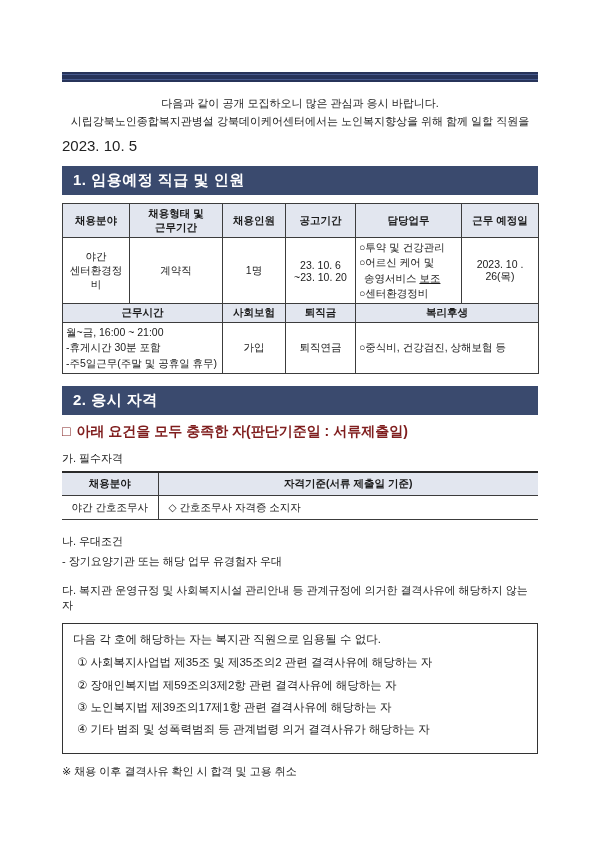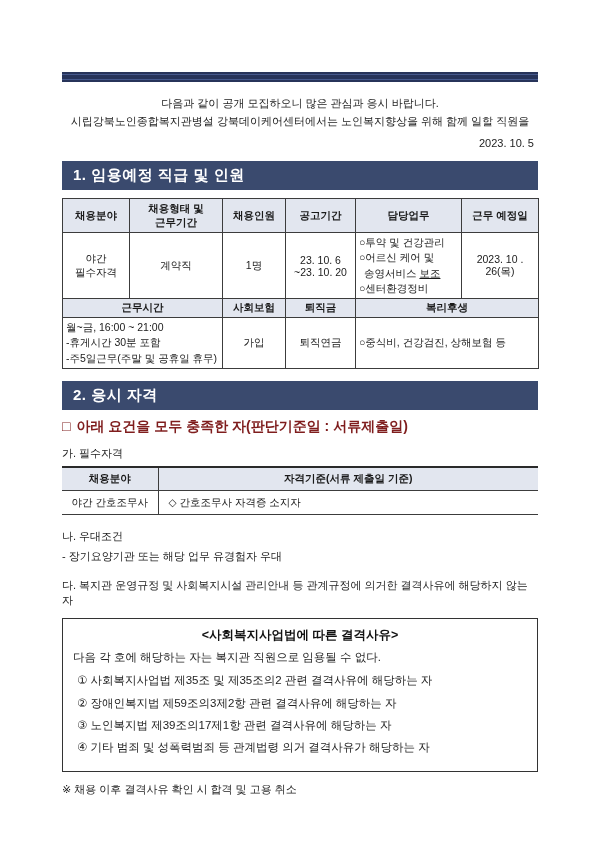--- a/index.html
+++ b/index.html
@@ -6,21 +6,21 @@
   html,body { width:600px; height:850px; background:#ffffff; overflow:hidden; }
   body { font-family:"Liberation Sans","DejaVu Sans",sans-serif; color:#1a1a1a; }
   .page { width:600px; height:850px; padding:72px 62px 0 62px; }
 
   
   .title-bar { height:5px; background:#46598c; border-top:2px solid #27345a; border-bottom:2px solid #27345a; }
   .doc-title { text-align:center; font-size:17px; font-weight:bold; padding:4px 0 5px 0; letter-spacing:0.5px; color:#111; }
 
   
   .intro { margin-top:13px; text-align:center; font-size:11px; line-height:1.6; color:#222; }
-  .doc-date { text-align:right; font-size:11px; margin:7px 4px 12px 0; color:#222; }
+  .doc-date { font-size:15px; margin:7px 4px 12px 0; color:#222; }
 
   
   .sect-head { background:#3a4a6e; color:#ffffff; font-weight:bold; font-size:15px; padding:5px 0 5px 11px; margin-top:10px; letter-spacing:0.5px; }
 
   
   table { width:100%; border-collapse:collapse; table-layout:fixed; font-size:10.5px; margin-top:8px; }
   .t1 td { border:1px solid #3c3c3c; vertical-align:middle; padding:2px 3px; }
   .t1 .hd { background:#e2e6ef; font-weight:bold; text-align:center; white-space:pre-line; }
   .t1 .c { text-align:center; white-space:pre-line; }
   .t1 .left { text-align:left; }
@@ -88,21 +88,21 @@
       <td class="hd">채용분야</td>
       <td class="hd">채용형태 및
 근무기간</td>
       <td class="hd">채용인원</td>
       <td class="hd">공고기간</td>
       <td class="hd">담당업무</td>
       <td class="hd">근무 예정일</td>
     </tr>
     <tr class="row-d1">
       <td class="c">야간
-필수자격</td>
+센터환경정비</td>
       <td class="c">계약직</td>
       <td class="c">1명</td>
       <td class="c">23. 10. 6
 ~23. 10. 20</td>
       <td class="left">
         <div class="duty-line">○투약 및 건강관리</div>
         <div class="duty-line">○어르신 케어 및</div>
         <div class="duty-line duty-indent"><span>송영서비스 </span><span class="u">보조</span></div>
         <div class="duty-line">○센터환경정비</div>
       </td>
@@ -150,21 +150,20 @@
       <td class="left">◇ 간호조무사 자격증 소지자</td>
     </tr>
   </tbody>
     </table>
 
   <div class="sub-label gap">나. 우대조건</div>
   <div class="plain-line">- 장기요양기관 또는 해당 업무 유경험자 우대</div>
   <div class="sub-label gap">다. 복지관 운영규정 및 사회복지시설 관리안내 등 관계규정에 의거한 결격사유에 해당하지 않는 자</div>
 
   <div class="dq-box">
-    <div class="dq-title">&lt;사회복지사업법에 따른 결격사유&gt;</div>
     <div class="dq-intro">다음 각 호에 해당하는 자는 복지관 직원으로 임용될 수 없다.</div>
     <div class="dq-item">① 사회복지사업법 제35조 및 제35조의2 관련 결격사유에 해당하는 자</div>
     <div class="dq-item">② 장애인복지법 제59조의3제2항 관련 결격사유에 해당하는 자</div>
     <div class="dq-item">③ 노인복지법 제39조의17제1항 관련 결격사유에 해당하는 자</div>
     <div class="dq-item">④ 기타 범죄 및 성폭력범죄 등 관계법령 의거 결격사유가 해당하는 자</div>
   </div>
 
   <div class="footer-note">※ 채용 이후 결격사유 확인 시 합격 및 고용 취소</div>
 
 </div>

